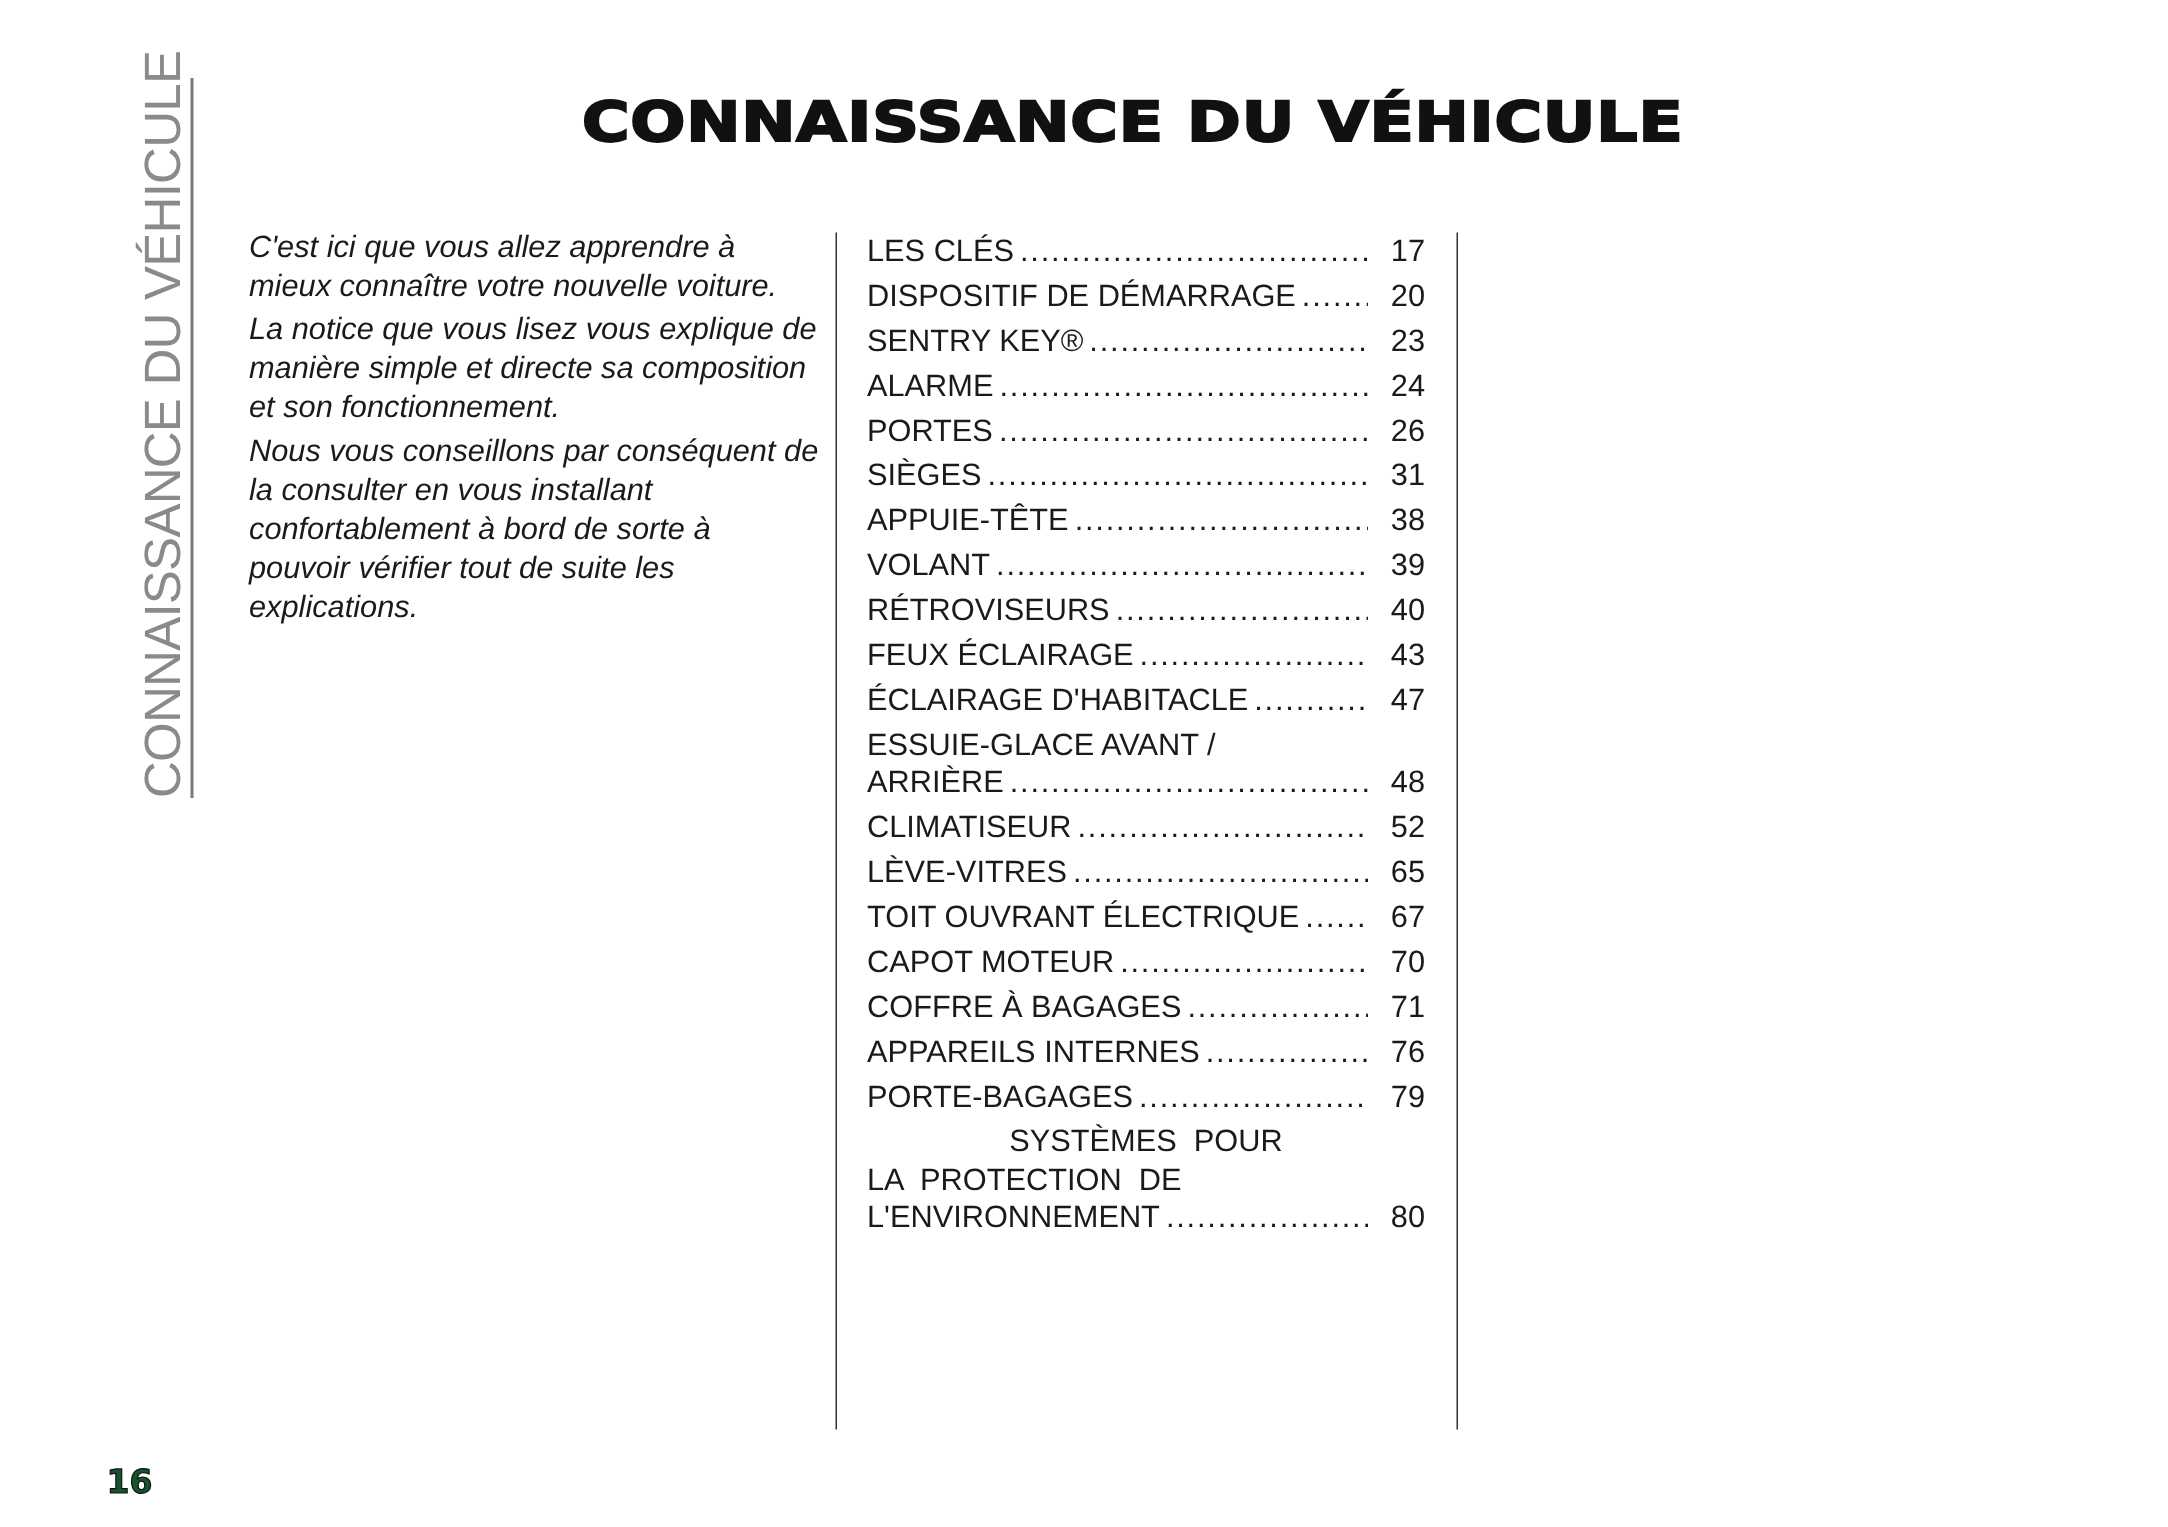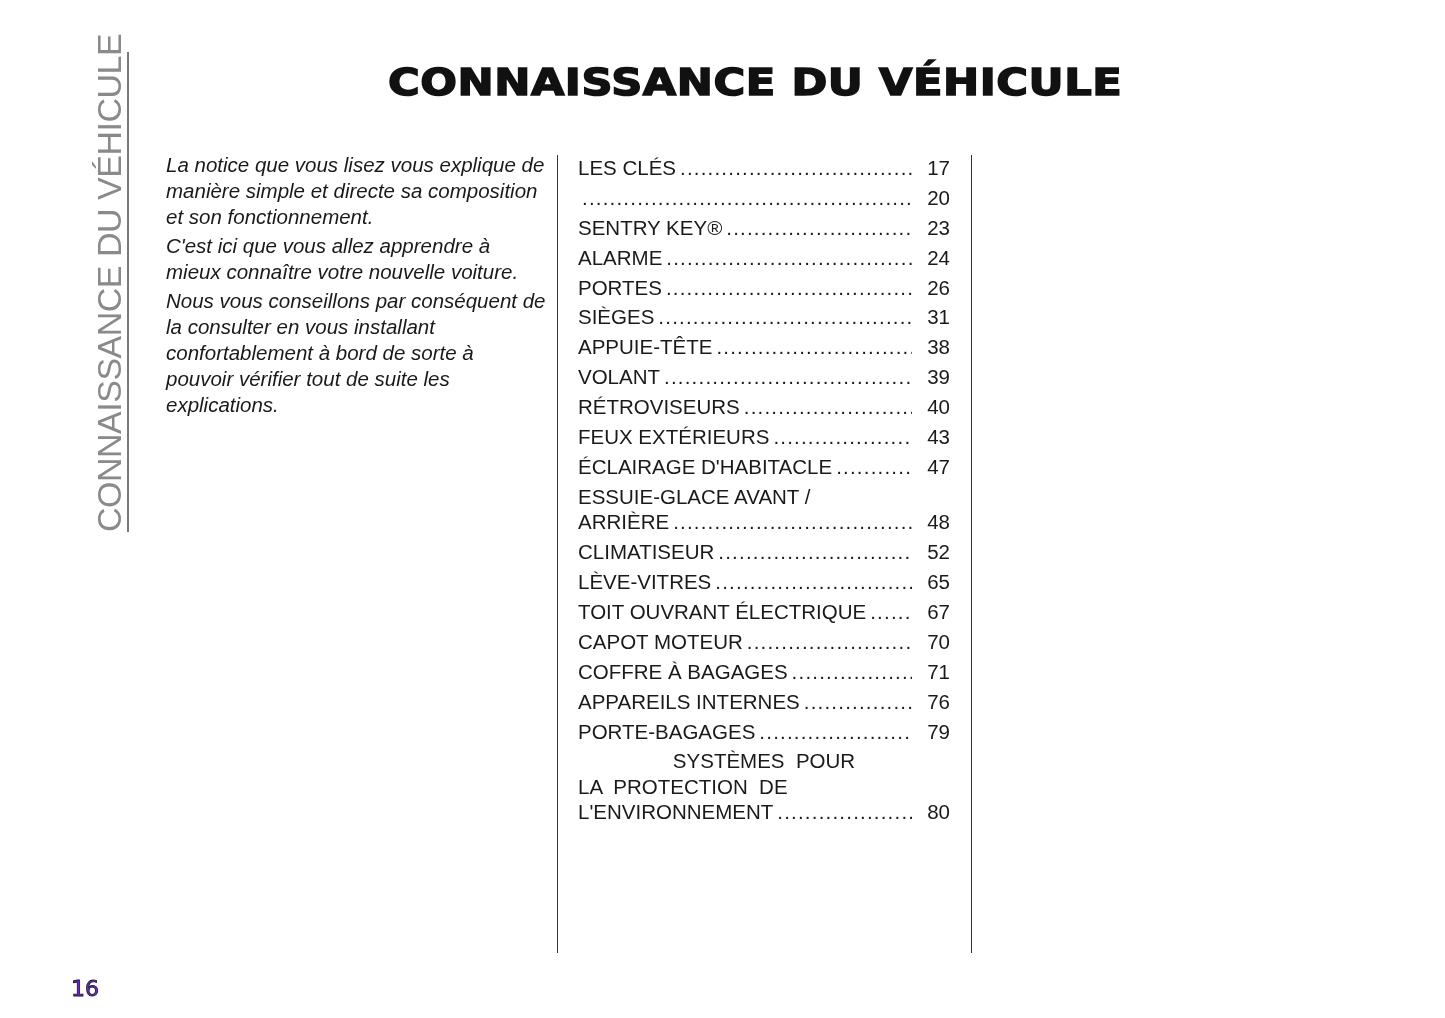--- a/index.html
+++ b/index.html
@@ -43,51 +43,52 @@
   .toc-item .dots {
     flex: 1 1 auto; overflow: hidden; margin: 0 4px; white-space: nowrap;
     letter-spacing: 1.2px; color: #1a1a1a;
   }
   .toc-item .dots::before {
     content: "................................................................................................................";
   }
   .toc-item .page { flex: 0 0 auto; width: 34px; text-align: right; }
   .page-number {
     position: absolute; left: 71px; top: 976px;
-    font-family: "DejaVu Sans", sans-serif; font-weight: normal; font-size: 22px; color: #6d28d9;
+    font-family: "DejaVu Sans", sans-serif; font-weight: bold; font-size: 22px; color: #14532d;
     -webkit-text-stroke: 0.8px #111;
   }
 </style>
 </head>
 <body>
 
 <div class="side-title">
   <div class="txt">CONNAISSANCE DU VÉHICULE</div>
 </div>
 <div class="side-rule"></div>
 
 <div class="main-title">CONNAISSANCE DU VÉHICULE</div>
 
 <div class="intro">
+  <p>C'est ici que vous allez apprendre à mieux connaître votre nouvelle voiture.</p>
   <p>La notice que vous lisez vous explique de manière simple et directe sa composition et son fonctionnement.</p>
-  <p>C'est ici que vous allez apprendre à mieux connaître votre nouvelle voiture.</p>
   <p>Nous vous conseillons par conséquent de la consulter en vous installant confortablement à bord de sorte à pouvoir vérifier tout de suite les explications.</p>
 </div>
 
 <div class="toc">
   <div class="toc-list" id="toc-list">
       <div class="toc-item">
         <div class="line">
           <span class="label">LES CLÉS</span>
           <span class="dots"></span>
           <span class="page">17</span>
         </div>
       </div>
       <div class="toc-item">
         <div class="line">
+          <span class="label">DISPOSITIF DE DÉMARRAGE</span>
           <span class="dots"></span>
           <span class="page">20</span>
         </div>
       </div>
       <div class="toc-item">
         <div class="line">
           <span class="label">SENTRY KEY®</span>
           <span class="dots"></span>
           <span class="page">23</span>
         </div>
@@ -129,21 +130,21 @@
       </div>
       <div class="toc-item">
         <div class="line">
           <span class="label">RÉTROVISEURS</span>
           <span class="dots"></span>
           <span class="page">40</span>
         </div>
       </div>
       <div class="toc-item">
         <div class="line">
-          <span class="label">FEUX EXTÉRIEURS</span>
+          <span class="label">FEUX ÉCLAIRAGE</span>
           <span class="dots"></span>
           <span class="page">43</span>
         </div>
       </div>
       <div class="toc-item">
         <div class="line">
           <span class="label">ÉCLAIRAGE D'HABITACLE</span>
           <span class="dots"></span>
           <span class="page">47</span>
         </div>

